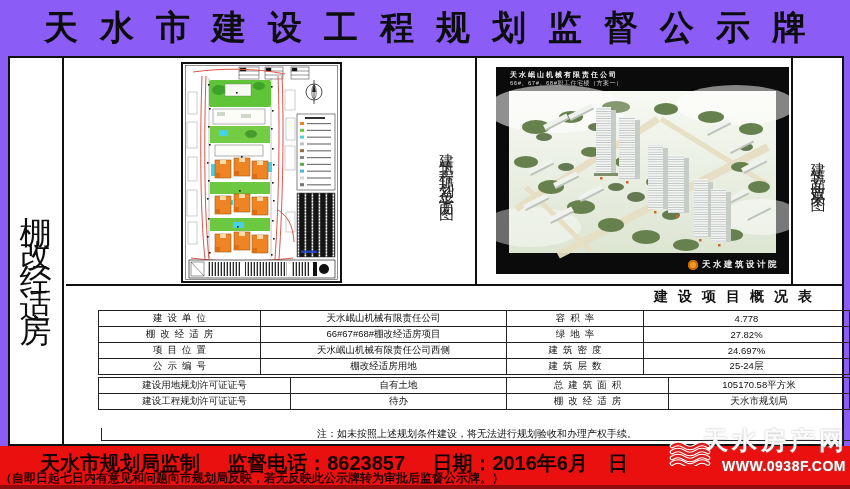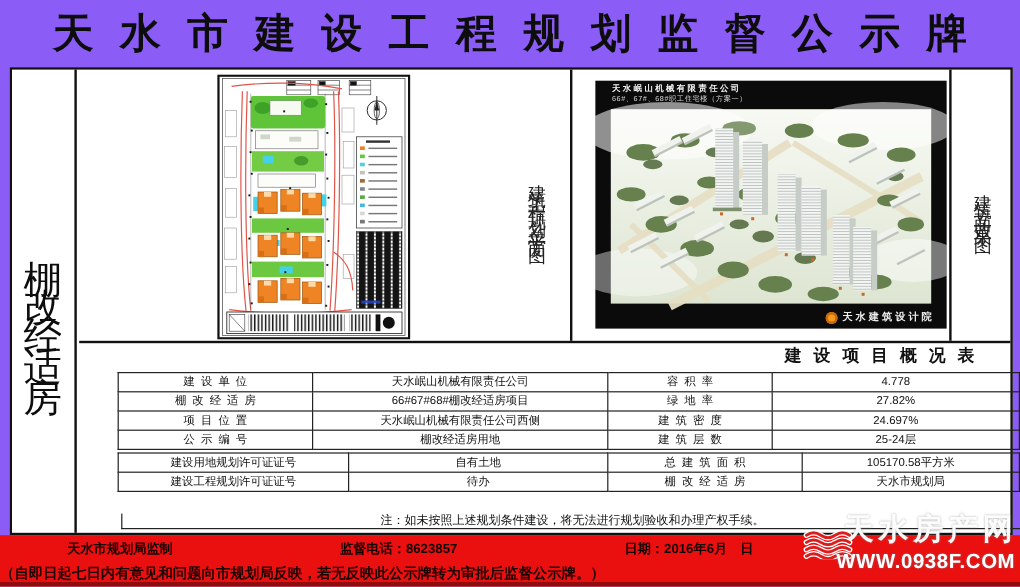--- a/index.html
+++ b/index.html
@@ -45,31 +45,31 @@
   table.t td{border:1px solid #222;font-size:9.5px;text-align:center;padding:0;height:15px;
              white-space:nowrap;overflow:hidden;color:#111;}
   .t-bot td{height:15.4px;}
   td.sp{letter-spacing:5px;text-indent:5px;}
   .note-row{position:absolute;left:35px;top:142px;width:752px;height:13px;border:1px solid #222;
             border-top:none;box-sizing:border-box;display:flex;align-items:center;
             justify-content:center;font-size:10px;color:#111;}
   
   .footer{position:absolute;left:0;top:446px;width:850px;height:43px;background:#ea1010;}
   .f-line1{position:absolute;left:0;top:4px;width:676px;box-sizing:border-box;
-           padding:0 48px 0 56px;display:flex;justify-content:space-between;
-           font-size:11px;font-weight:700;color:#140000;white-space:nowrap;}
+           padding:0 48px 0 40px;display:flex;justify-content:space-between;
+           font-size:20px;font-weight:700;color:#140000;white-space:nowrap;}
   .f-line2{position:absolute;left:0;top:24px;width:850px;font-size:12px;
            font-weight:700;color:#1c0000;}
   .f-edge{position:absolute;left:0;bottom:0;width:850px;height:4px;background:#8f0d0d;}
   
   .watermark{position:absolute;right:2px;top:424px;width:185px;height:56px;z-index:5;}
   .wm-name{position:absolute;right:0;top:0;font-size:25px;font-weight:700;letter-spacing:4px;
            color:rgba(255,255,255,0.95);text-shadow:0 0 2px rgba(140,140,140,0.7);white-space:nowrap;}
   .wm-wave{position:absolute;left:6px;top:16px;}
-  .wm-url{position:absolute;right:2px;top:34px;font-size:17px;font-weight:700;color:#fff;
+  .wm-url{position:absolute;right:2px;top:34px;font-size:14px;font-weight:700;color:#fff;
           letter-spacing:0.5px;text-shadow:0 0 2px rgba(120,120,120,0.8);}
 </style>
 </head>
 <body>
 
 <div class="board">
 
   <div class="banner">天水市建设工程规划监督公示牌</div>
 
   <div class="panel">

